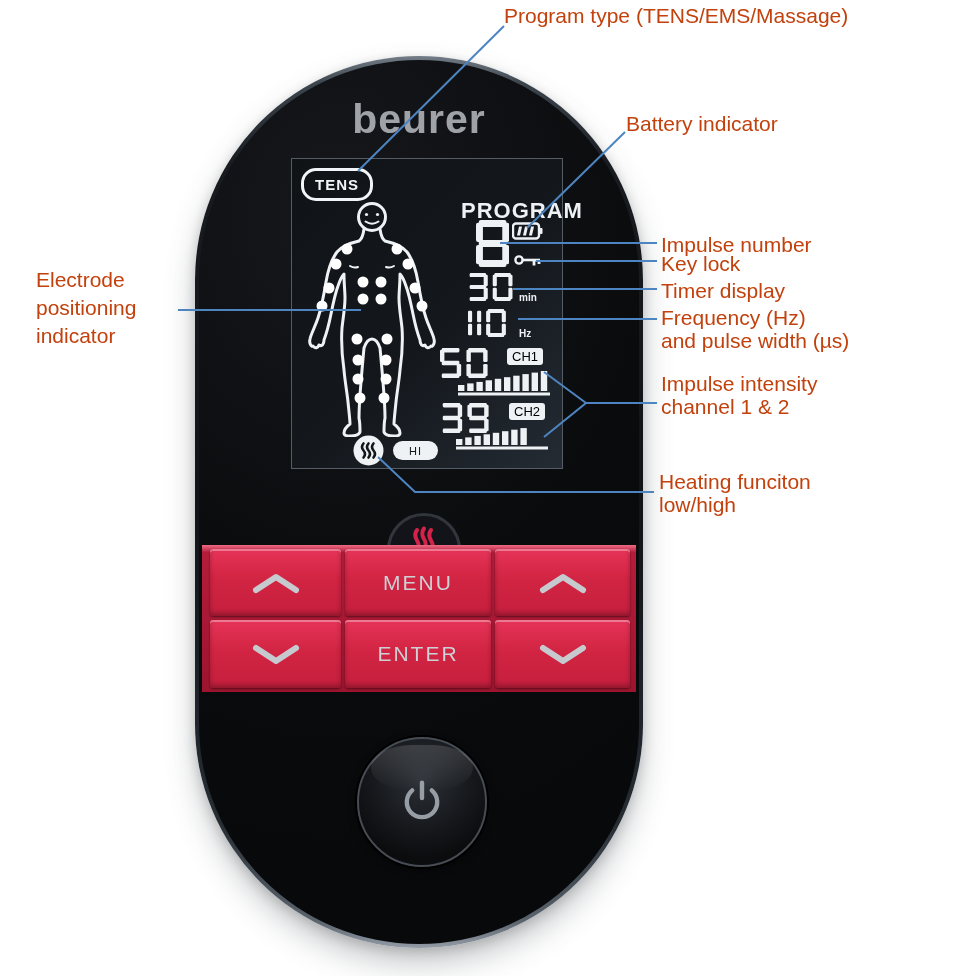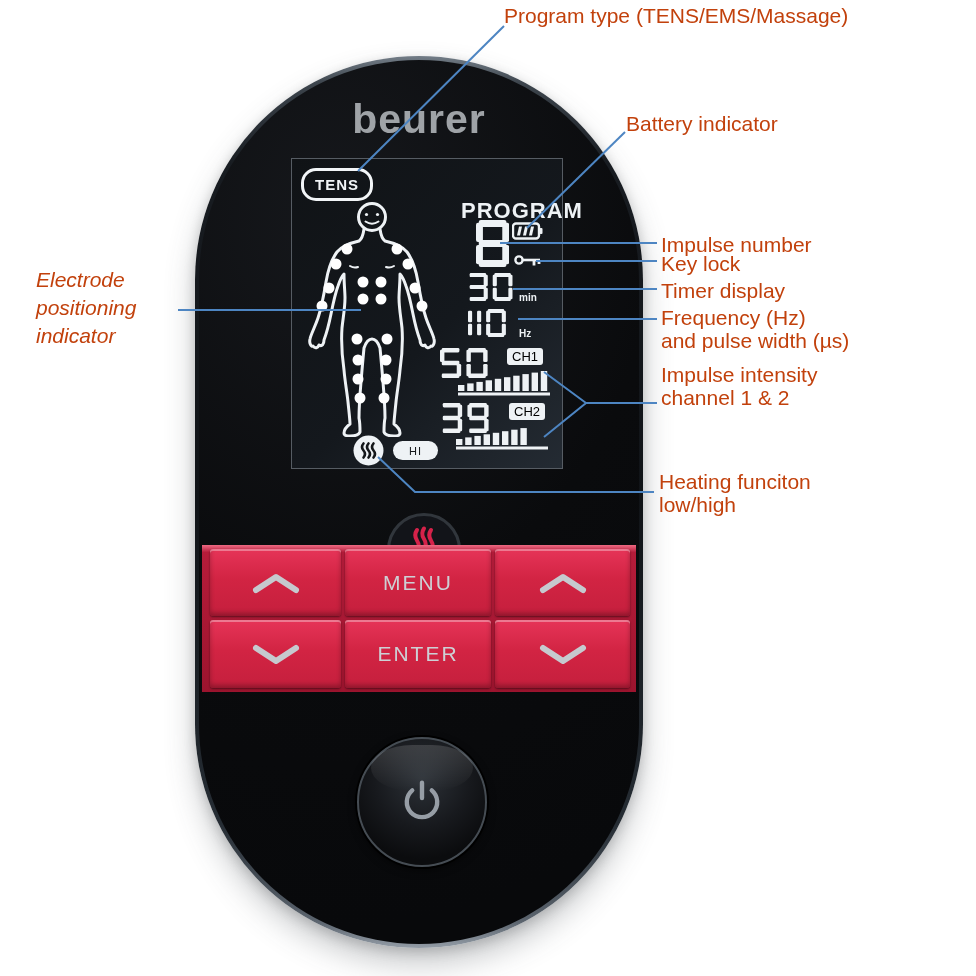--- a/index.html
+++ b/index.html
@@ -54,21 +54,21 @@
   .power{position:absolute;left:158px;top:677px;width:126px;height:126px;border-radius:50%;
     background:radial-gradient(circle at 50% 32%,#2c3137 0%,#17191d 45%,#0b0c0e 75%);
     border:2px solid #454c53;box-shadow:0 0 0 2px #000,0 3px 8px rgba(0,0,0,.6);
     display:flex;align-items:center;justify-content:center;cursor:pointer;}
   .power::before{content:"";position:absolute;left:12px;right:12px;top:6px;height:46px;
     border-radius:50% / 62%;background:linear-gradient(180deg,rgba(255,255,255,.14),rgba(255,255,255,0));}
 
   
   .lines{position:absolute;left:0;top:0;pointer-events:none;}
   .lbl{position:absolute;color:#c2410c;font-size:21px;line-height:23px;white-space:nowrap;}
-  .lbl-electrode{line-height:28px;font-style:italic;}
+  .lbl-electrode{line-height:28px;}
 </style>
 </head>
 <body>
 
 <div class="stage">
 
   <div class="device-outer">
     <div class="device">
 
       <div class="logo">beurer</div>
@@ -336,21 +336,21 @@
 
   <div class="lbl" style="left:504px;top:4px">Program type (TENS/EMS/Massage)</div>
   <div class="lbl" style="left:626px;top:112px">Battery indicator</div>
   <div class="lbl" style="left:661px;top:233px">Impulse number</div>
   <div class="lbl" style="left:661px;top:252px">Key lock</div>
   <div class="lbl" style="left:661px;top:279px">Timer display</div>
   <div class="lbl" style="left:661px;top:306px">
     <div>Frequency (Hz)</div>
     <div>and pulse width (µs)</div>
   </div>
-  <div class="lbl" style="left:661px;top:363px">
+  <div class="lbl" style="left:661px;top:372px">
     <div>Impulse intensity</div>
     <div>channel 1 &amp; 2</div>
   </div>
   <div class="lbl" style="left:659px;top:470px">
     <div>Heating funciton</div>
     <div>low/high</div>
   </div>
   <div class="lbl lbl-electrode" style="left:36px;top:266px">
     <div>Electrode</div>
     <div>positioning</div>

